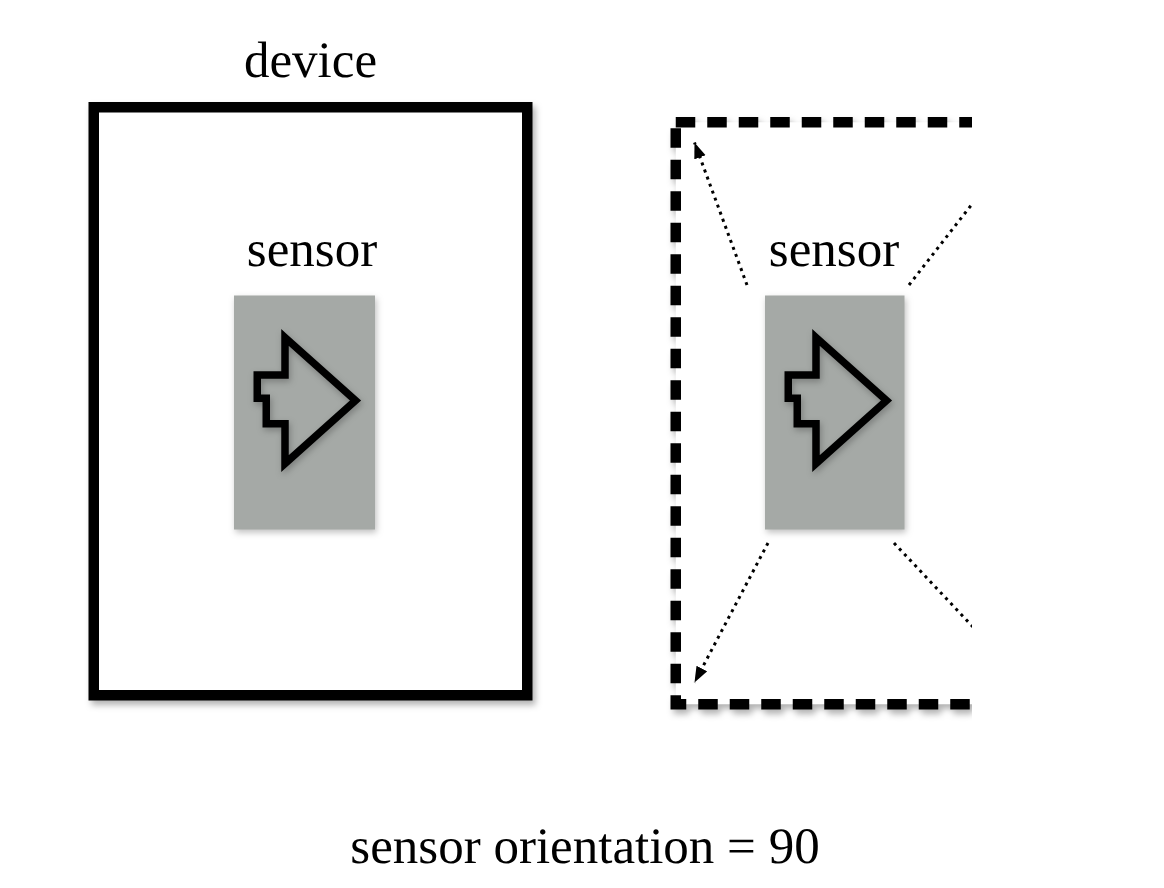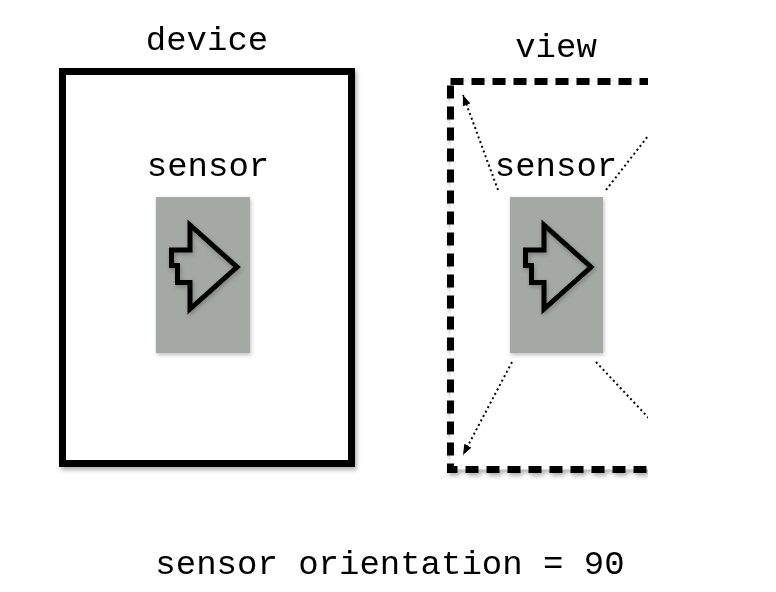--- a/index.html
+++ b/index.html
@@ -9,21 +9,21 @@
     --text-color: #000000;
   }
   * { margin: 0; padding: 0; box-sizing: border-box; }
   html, body { background: var(--canvas-bg); }
   .stage {
     position: relative;
     width: 648px;
     height: 592px;
     background: var(--canvas-bg);
     overflow: hidden;
-    font-family: Liberation Mono, monospace;
+    font-family: Liberation Serif, serif;
   }
   .stage svg { position: absolute; left: 0; top: 0; }
   .label {
     position: absolute;
     transform: translateX(-50%);
     font-size: 34px;
     line-height: 1;
     white-space: nowrap;
     color: var(--text-color);
     font-weight: 400;
@@ -61,21 +61,20 @@
     <polygon class="block-arrow soft-shadow" points="544,225 591,267 544,309 544,282.5 531.5,282.5 531.5,265.5 525.5,265.5 525.5,250 544,250"></polygon>
 
     <line class="fov-line" x1="498" y1="190" x2="463" y2="95" marker-end="url(#ah)"></line>
     <line class="fov-line" x1="606" y1="190" x2="680" y2="95" marker-end="url(#ah)"></line>
     <line class="fov-line" x1="512" y1="362" x2="463" y2="455" marker-end="url(#ah)"></line>
     <line class="fov-line" x1="596" y1="362" x2="676" y2="447" marker-end="url(#ah)"></line>
   </svg>
 
   <div class="label" style="left:207px; top:24px;">device</div>
 
-  <div class="label" style="left:556px; top:31px;">view</div>
 
   <div class="label" style="left:208px; top:150px;">sensor</div>
 
   <div class="label" style="left:556px; top:150px;">sensor</div>
 
   <div class="label caption" style="left:390px; top:524px;margin-top:24px;">sensor orientation = 90</div>
 
 </div>
 
 </body></html>

